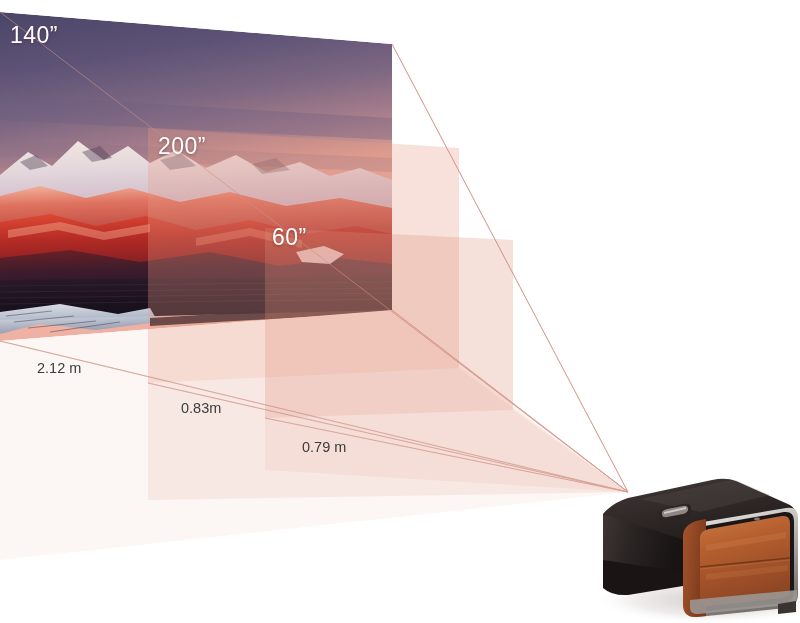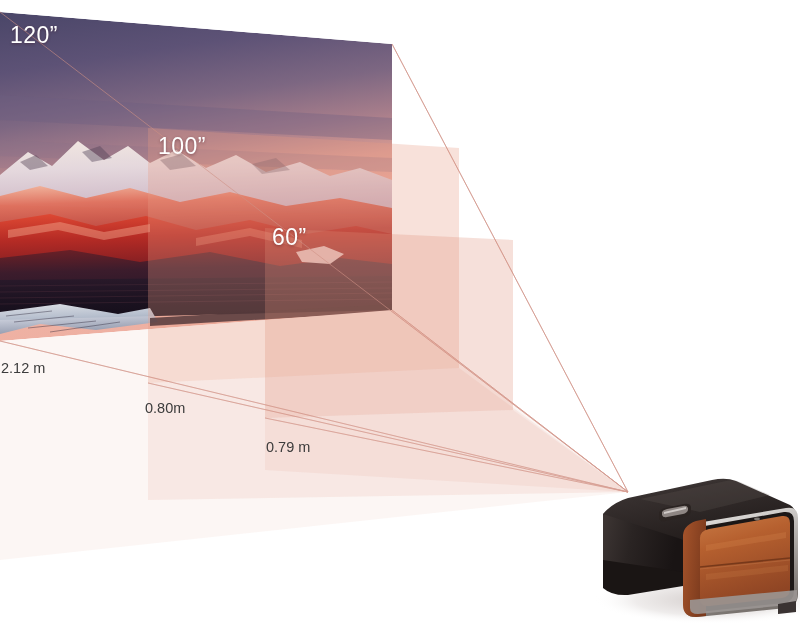--- a/index.html
+++ b/index.html
@@ -36,20 +36,21 @@
     white-space: nowrap;
     pointer-events: none;
   }
   .distlabel {
     position: absolute;
     color: #3c3c3c;
     font-size: 14.5px;
     font-weight: 400;
     white-space: nowrap;
     pointer-events: none;
+    padding-left: 36px;
   }
   #lbl-120 { left: 10px;  top: 22px; }
   #lbl-100 { left: 158px; top: 133px; }
   #lbl-80  { left: 272px; top: 224px; }
   #lbl-d212 { left: 1px;   top: 360px; }
   #lbl-d177 { left: 145px; top: 400px; }
   #lbl-d142 { left: 266px; top: 439px; }
 </style>
 </head>
 <body>
@@ -257,25 +258,25 @@
 
       <ellipse cx="757" cy="519" rx="3" ry="1.4" fill="#8e8781" opacity="0.85"></ellipse>
 
       <path d="M690,600 L797,590 L797,598 Q796,604 788,605 L698,614
                Q690,614 690,608 Z" fill="#9b9693" opacity="0.9"></path>
 
       <path d="M778,604 L796,601 L796,612 L778,614 Z" fill="#3a3332"></path>
     </g>
   </svg>
 
-  <div class="sizelabel" id="lbl-120">120”</div>
-
-  <div class="sizelabel" id="lbl-100">100”</div>
+  <div class="sizelabel" id="lbl-120">140”</div>
+
+  <div class="sizelabel" id="lbl-100">200”</div>
 
   <div class="sizelabel" id="lbl-80">60”</div>
 
   <div class="distlabel" id="lbl-d212">2.12 m</div>
 
-  <div class="distlabel" id="lbl-d177">0.80m</div>
+  <div class="distlabel" id="lbl-d177">0.83m</div>
 
   <div class="distlabel" id="lbl-d142">0.79 m</div>
 
 </div>
 
 </body></html>

